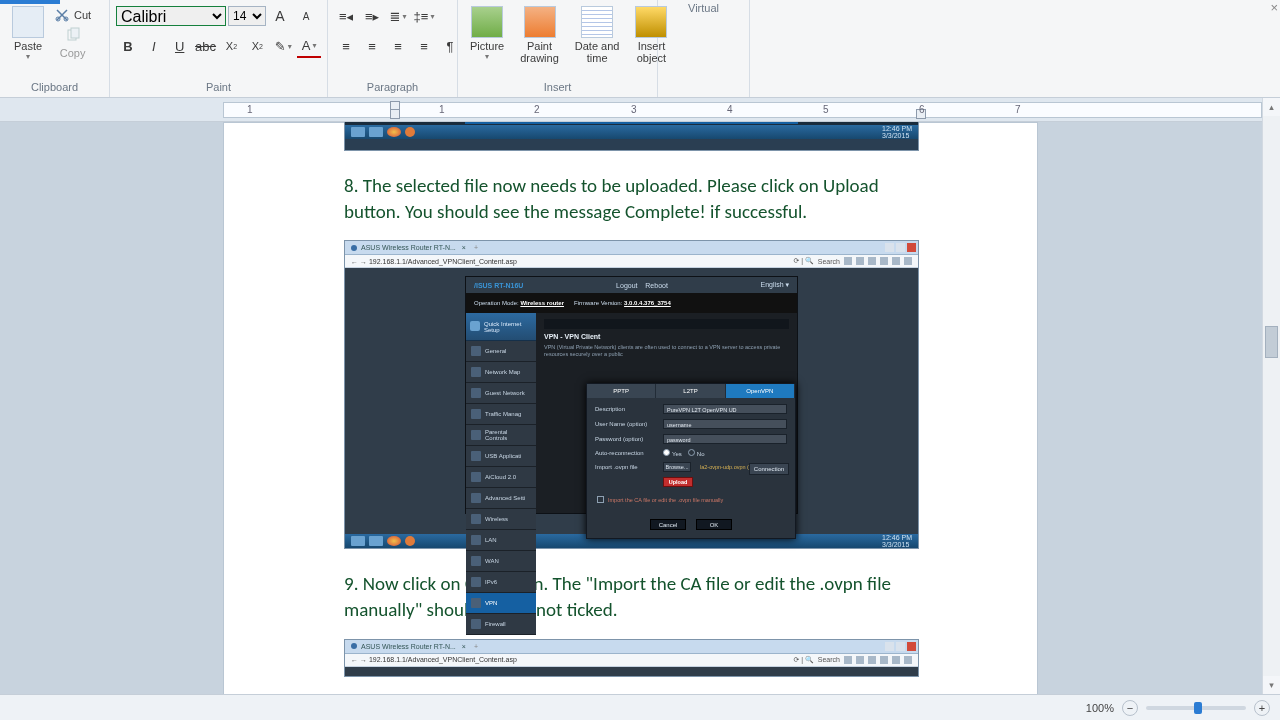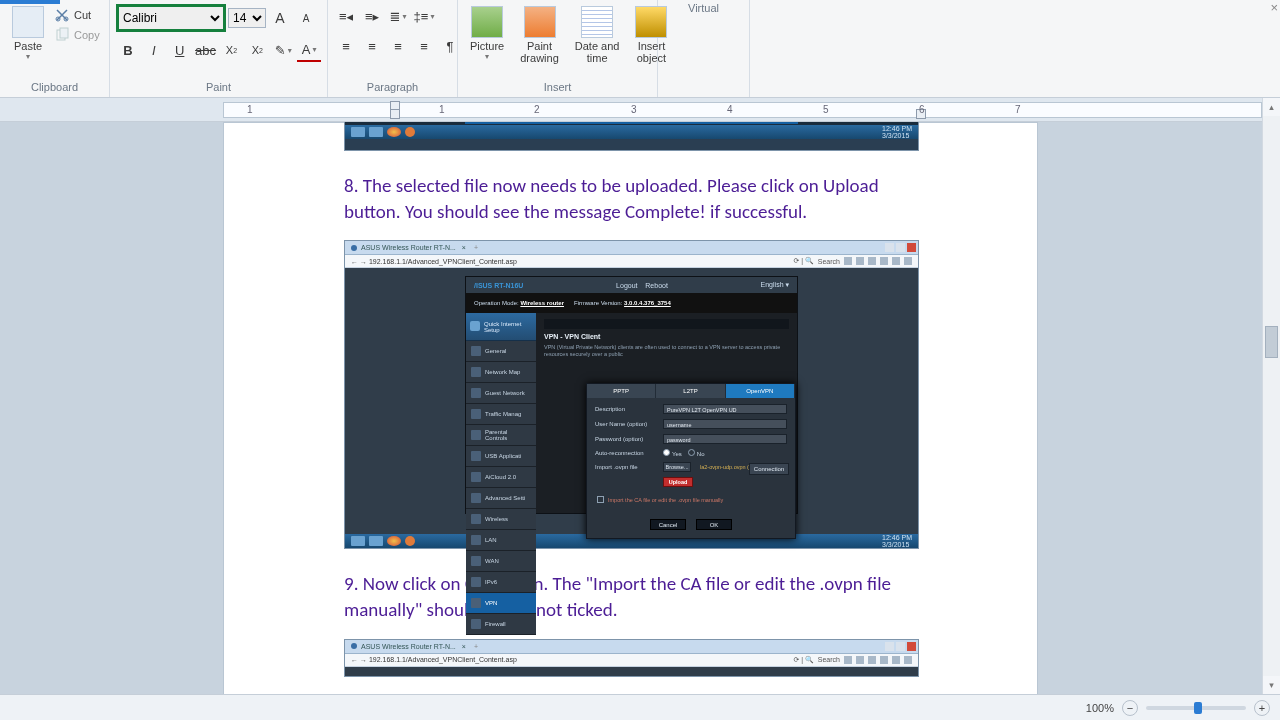--- a/index.html
+++ b/index.html
@@ -13,21 +13,21 @@
 .rgroup .label { text-align:center; font-size:11px; color:#6b7785; padding:2px 0 4px 0; }
 
 .big-btn { display:flex; flex-direction:column; align-items:center; font-size:11px; color:#3b3b3b; padding:2px 6px; cursor:pointer; }
 .big-icon { width:32px; height:32px; background:#e5edf5; border:1px solid #b9cadd; margin-bottom:2px;}
 .big-btn .cap { line-height:12px; text-align:center;}
 
 .small-row { display:flex; align-items:center; gap:4px; font-size:11px; color:#3b3b3b; padding:1px 0;}
 .small-icon { width:16px; height:16px;}
 .clipboard-col-right { display:flex; flex-direction:column; justify-content:flex-start; gap:2px; padding-top:2px;}
 
-select.font-name { width:110px; height:28px; font-size:12px; border:3px solid #15803d;}
+select.font-name { width:110px; height:20px; font-size:16px; border:1px solid #15803d;}
 select.font-size { width:38px; height:20px; font-size:12px; border:1px solid #a6b4c4;}
 .icon-btn { display:inline-flex; align-items:center; justify-content:center; width:24px; height:24px; font-size:13px; color:#3b3b3b; cursor:pointer; }
 .row { display:flex; align-items:center; gap:2px; }
 .col { display:flex; flex-direction:column; gap:4px; }
 
 .grow-a { font-size:14px; } .shrink-a { font-size:10px; }
 .bold { font-weight:bold; } .ital { font-style:italic; } .u { text-decoration:underline; } .strike { text-decoration:line-through; }
 .sup, .sub { position:relative; font-size:11px; }
 
 .dropdown-caret::after { content:"▾"; font-size:8px; margin-left:2px; color:#777; }
@@ -40,21 +40,21 @@
 .ruler-wrap { height:24px; background:#dfe7ef; border-bottom:1px solid #c5ced8; position:relative; overflow:hidden;}
 .ruler { position:absolute; left:223px; right:18px; top:4px; height:16px; background:#fafcff; border:1px solid #b9c6d3;}
 .ruler .num { position:absolute; top:1px; font-size:10px; color:#667; }
 .indent-marker { position:absolute; width:10px; height:10px; background:#e9eef4; border:1px solid #8d9aab; }
 
 
 .canvas { position:absolute; top:122px; left:0; right:18px; bottom:26px; background:#c8d3de; overflow:hidden;}
 .page { position:absolute; left:223px; top:0; width:815px; background:#fff; border:1px solid #b9c6d3; min-height:2000px; padding:0 120px 40px 120px;}
 .page .content-body { position:relative; top:-6px; }
 
-.step-text { font-family: Calibri, sans-serif; font-size:19px; color:#4c1d95; line-height:1.35; margin:22px 0 16px 0; }
+.step-text { font-family: Calibri, sans-serif; font-size:19px; color:#14532d; line-height:1.35; margin:22px 0 16px 0; }
 
 
 .screenshot { width:575px; border:1px solid #7d94aa; background:#2a3e52; position:relative; }
 .sc-chrome { height:14px; background:#c7daee; border-bottom:1px solid #9bb4cc; display:flex; align-items:center; font-size:7px; color:#355; padding-left:6px; gap:4px; }
 .sc-close { position:absolute; right:2px; top:2px; display:flex; gap:2px; }
 .sc-close span { width:9px; height:9px; background:#d9e2ec; }
 .sc-close span.red { background:#d24a3a;}
 .sc-url { height:13px; background:#f4f7fa; border-bottom:1px solid #c6d3e1; display:flex; align-items:center; font-size:7px; color:#555; padding:0 6px; justify-content:space-between;}
 .sc-url .addr { color:#333;}
 .sc-url .right { display:flex; gap:4px; align-items:center;}
@@ -140,21 +140,21 @@
       </div>
       <div class="clipboard-col-right">
         <div class="small-row">
           <svg class="small-icon" viewBox="0 0 16 16">
               <path d="M3 3l10 10M13 3L3 13" stroke="#5a7ea6" stroke-width="1.5"></path>
               <circle cx="4" cy="12" r="2" fill="none" stroke="#5a7ea6"></circle>
               <circle cx="12" cy="12" r="2" fill="none" stroke="#5a7ea6"></circle>
             </svg>
           <span>Cut</span>
         </div>
-        <div class="small-row" style="opacity:.5;">
+        <div class="small-row" style="opacity:.5;flex-direction:column;">
           <svg class="small-icon" viewBox="0 0 16 16">
               <rect x="3" y="3" width="8" height="10" fill="none" stroke="#8aa"></rect>
               <rect x="6" y="1" width="8" height="10" fill="#e5edf5" stroke="#8aa"></rect>
             </svg>
           <span>Copy</span>
         </div>
       </div>
     </div>
     <div class="label">Clipboard</div>
   </div>

